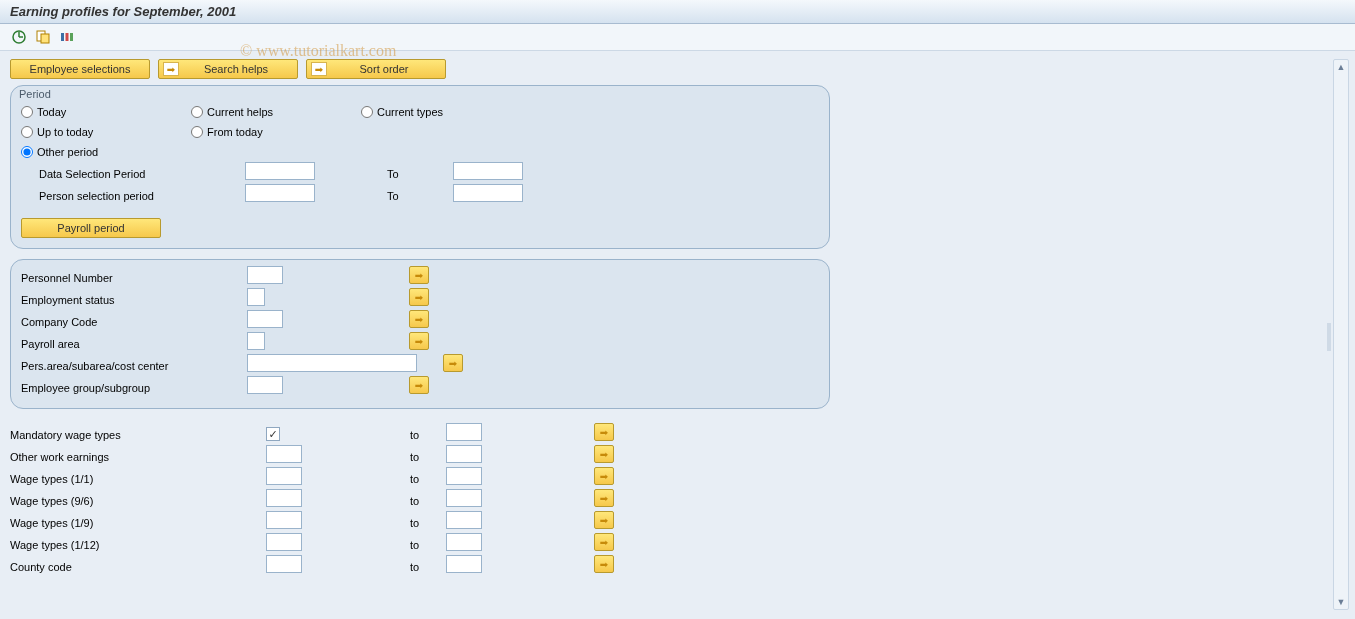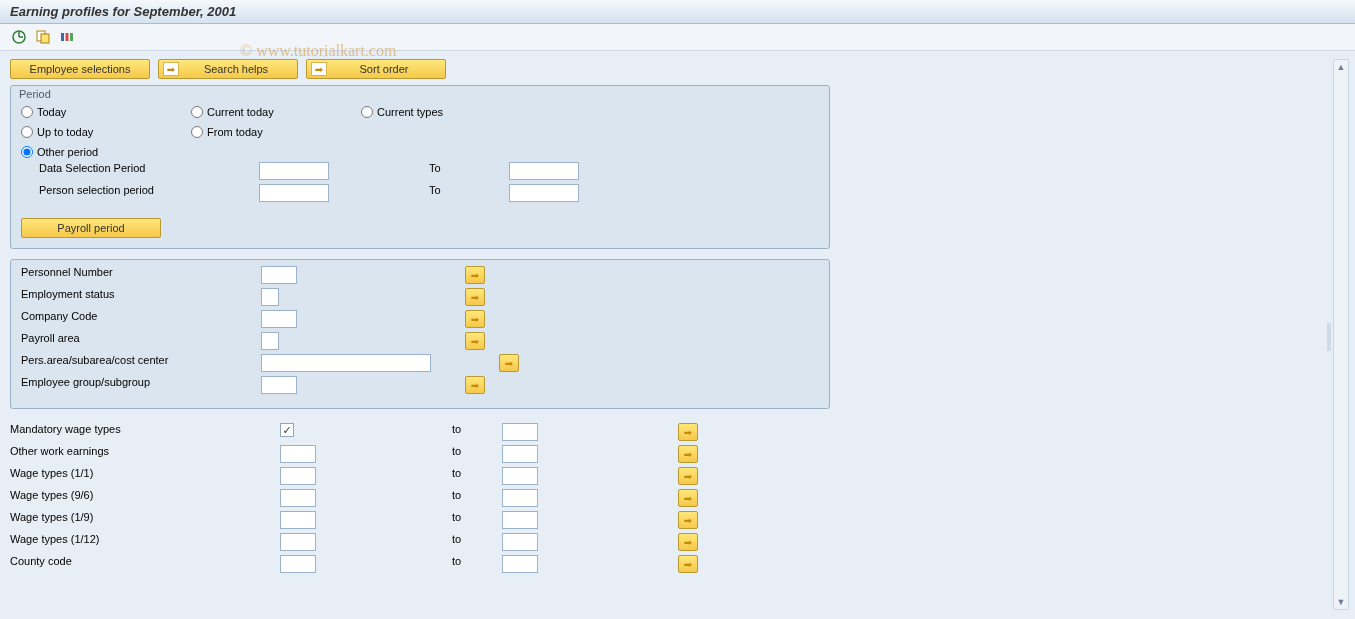--- a/index.html
+++ b/index.html
@@ -102,21 +102,21 @@
       background: #fff;
       border: 1px solid #d8b44e;
       display: inline-flex; align-items: center; justify-content: center;
       font-size: 10px; color: #c68a0a;
     }
     .sap-btn .lbl { flex: 1; text-align: center; }
 
     
     .group {
       border: 1px solid #9ab3cb;
-      border-radius: 3px;
+      border-radius: 13px;
       background: #dbe5ef;
       margin-bottom: 10px;
       width: 820px;
       position: relative;
     }
     .group-title {
       font-size: 11px;
       color: #4a5a6a;
       padding: 2px 8px 0 8px;
     }
@@ -125,23 +125,23 @@
     .radio-row { display: flex; align-items: center; gap: 4px; margin-bottom: 4px; }
     .radio-grid {
       display: grid;
       grid-template-columns: 170px 170px 170px;
       row-gap: 4px;
     }
     .radio { width: 12px; height: 12px; }
 
     .field-row {
       display: flex;
-      align-items: flex-start;
+      align-items: flex-end;
       margin-bottom: 4px;
-      gap: 20px;
+      gap: 6px;
     }
     .field-row .lbl { display: inline-block; }
     input.txt {
       border: 1px solid #9ab3cb;
       background: #fff;
       height: 18px;
       padding: 0 3px;
       font-size: 11px;
     }
     .w70  { width: 70px; }
@@ -231,21 +231,21 @@
     <div class="group">
       <div class="group-title">Period</div>
       <div class="group-body">
         <div class="radio-grid">
           <label class="radio-row">
             <input type="radio" class="radio" name="period" style="">
             <span>Today</span>
           </label>
           <label class="radio-row">
             <input type="radio" class="radio" name="period" style="">
-            <span>Current today</span>
+            <span>Current helps</span>
           </label>
           <label class="radio-row">
             <input type="radio" class="radio" name="period" style="">
             <span>Current types</span>
           </label>
           <label class="radio-row">
             <input type="radio" class="radio" name="period" style="">
             <span>Up to today</span>
           </label>
           <label class="radio-row">

